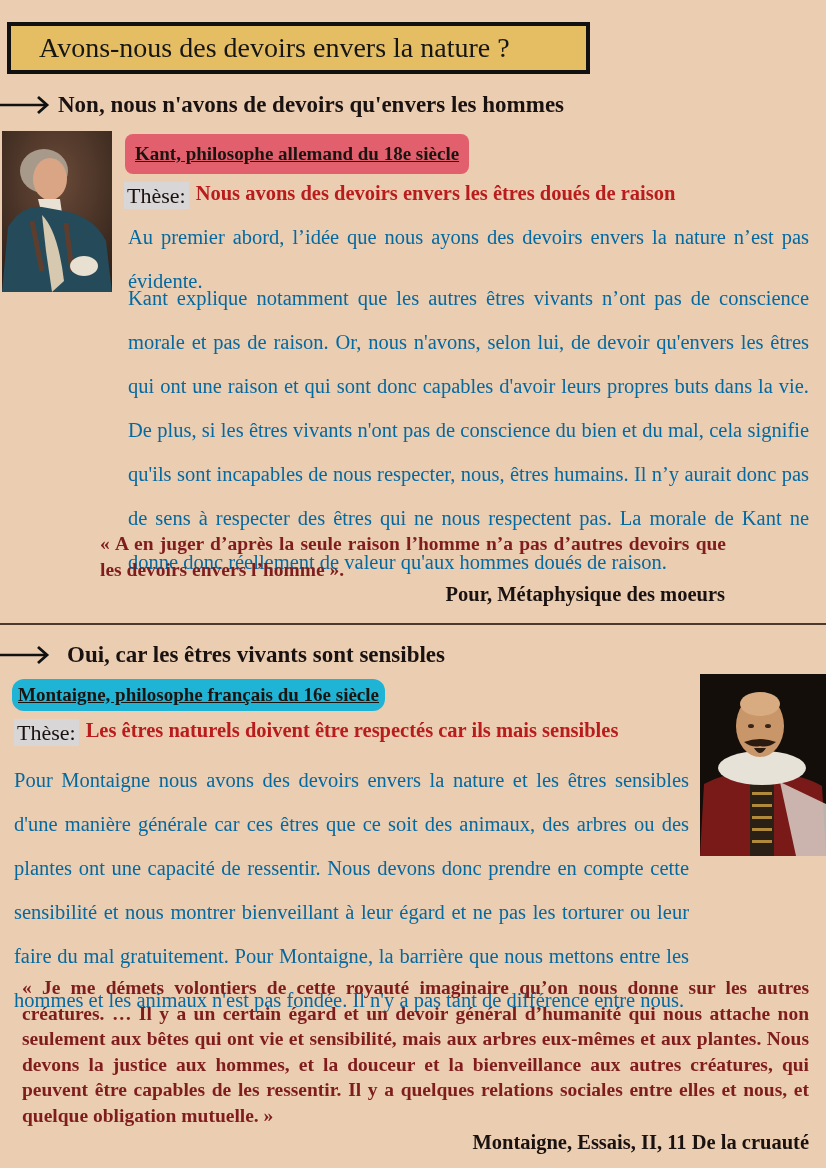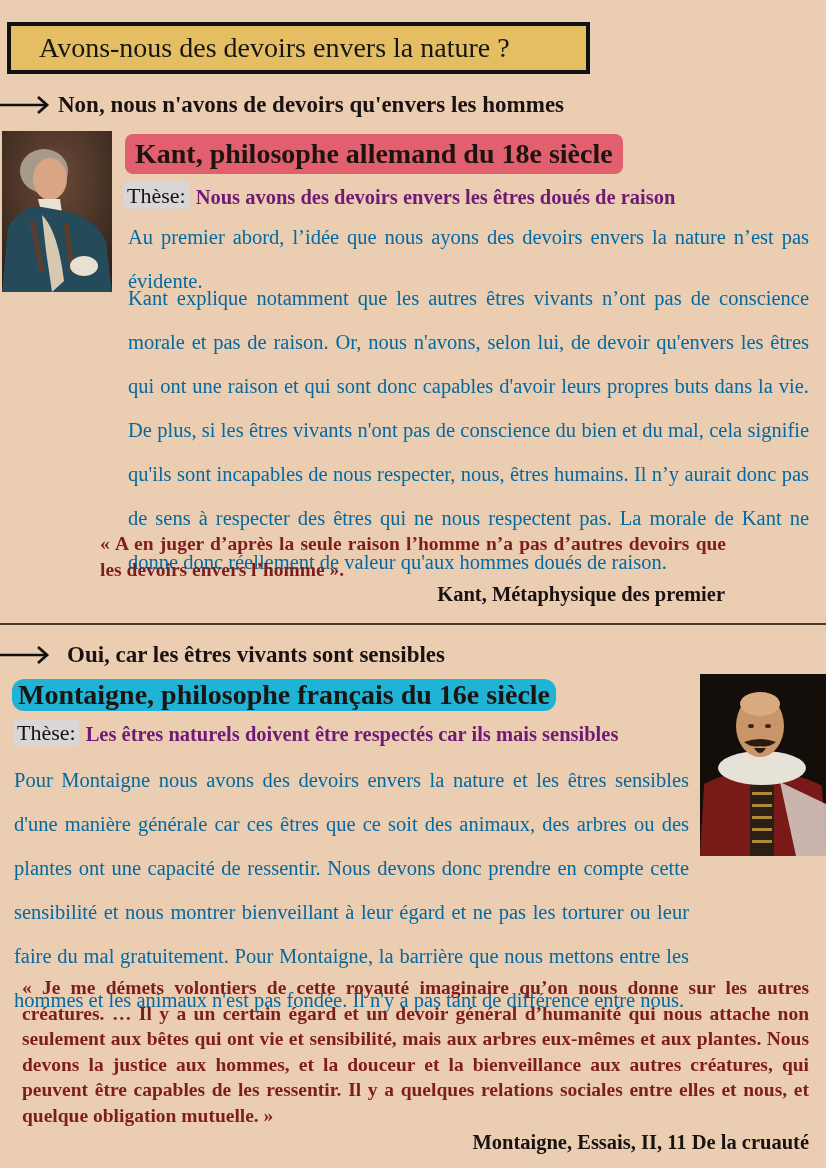--- a/index.html
+++ b/index.html
@@ -18,30 +18,30 @@
   .title-box span { font-family: "Liberation Serif", serif; font-size: 28px; color: #161616; white-space: nowrap; }
 
   .arrow-line { position: absolute; display: flex; align-items: center; }
   .arrow-icon { display: inline-block; width: 50px; height: 20px; }
   .arrow-text { font-family: "Liberation Serif", serif; font-weight: bold; font-size: 23px; color: #1a1210; white-space: nowrap; }
 
   .portrait { position: absolute; overflow: hidden; }
 
   .name-badge {
     position: absolute; border-radius: 8px; padding: 0 10px;
-    font-family: "Liberation Serif", serif; font-weight: bold; font-size: 28px;
-    display: flex; align-items: center; white-space: nowrap; color: #1c1410;
+    font-family: "Liberation Serif", serif; font-weight: bold; font-size: 19px;
+    display: flex; align-items: center; white-space: nowrap; color: #1c1410; text-decoration: underline;
   }
 
-  .these-row { position: absolute; display: flex; align-items: flex-end; white-space: nowrap; }
+  .these-row { position: absolute; display: flex; align-items: flex-start; white-space: nowrap; }
   .these-label {
     background: #d8d6d6; padding: 0 3px; font-family: "Liberation Serif", serif; font-size: 22px; color: #1a1210;
     margin-right: 7px; line-height: 27px;
   }
-  .these-text { font-family: "Liberation Serif", serif; font-weight: bold; font-size: 20.5px; color: #701a75; }
+  .these-text { font-family: "Liberation Serif", serif; font-weight: bold; font-size: 20.5px; color: #b91c1c; }
 
   .para {
     position: absolute; font-family: "Liberation Serif", serif; font-size: 20.5px;
     line-height: 44px; text-align: justify; color: #0369a1;
   }
   .quote {
     position: absolute; font-family: "Liberation Serif", serif; font-weight: bold; font-size: 19.5px;
     line-height: 25.5px; text-align: justify; color: #7f1d1d;
   }
   .attribution {
@@ -97,21 +97,21 @@
 
   <div class="these-row" style="left:124px; top:182px;">
     <span class="these-label">Thèse:</span>
     <span class="these-text">Nous avons des devoirs envers les êtres doués de raison</span>
   </div>
 
   <p class="para" style="left:128px; top:215px; width:681px;">Au premier abord, l’idée que nous ayons des devoirs envers la nature n’est pas évidente.</p>
   <p class="para" style="left:128px; top:276px; width:681px;">Kant explique notamment que les autres êtres vivants n’ont pas de conscience morale et pas de raison. Or, nous n'avons, selon lui, de devoir qu'envers les êtres qui ont une raison et qui sont donc capables d'avoir leurs propres buts dans la vie. De plus, si les êtres vivants n'ont pas de conscience du bien et du mal, cela signifie qu'ils sont incapables de nous respecter, nous, êtres humains. Il n’y aurait donc pas de sens à respecter des êtres qui ne nous respectent pas. La morale de Kant ne donne donc réellement de valeur qu'aux hommes doués de raison.</p>
 
   <p class="quote" style="left:100px; top:531px; width:626px;">«  A en juger d’après la seule raison l’homme n’a pas d’autres devoirs que les devoirs envers l’homme  ».</p>
-  <div class="attribution" style="right:101px; top:583px;">Kant, Métaphysique des premier</div>
+  <div class="attribution" style="right:101px; top:583px;">Pour, Métaphysique des moeurs</div>
 
   <div class="divider"></div>
 
   <div class="arrow-line" style="left:0; top:640px; height:30px;justify-content:space-between;">
     <svg class="arrow-icon" viewBox="0 0 50 20" style="width:50px;">
       <line x1="0" y1="10" x2="46" y2="10" stroke="#111" stroke-width="2.6"></line>
       <polyline points="38,2 47,10 38,18" fill="none" stroke="#111" stroke-width="2.8" stroke-linejoin="miter"></polyline>
     </svg>
     <span class="arrow-text" style="margin-left:17px;">Oui, car les êtres vivants sont sensibles</span>
   </div>

